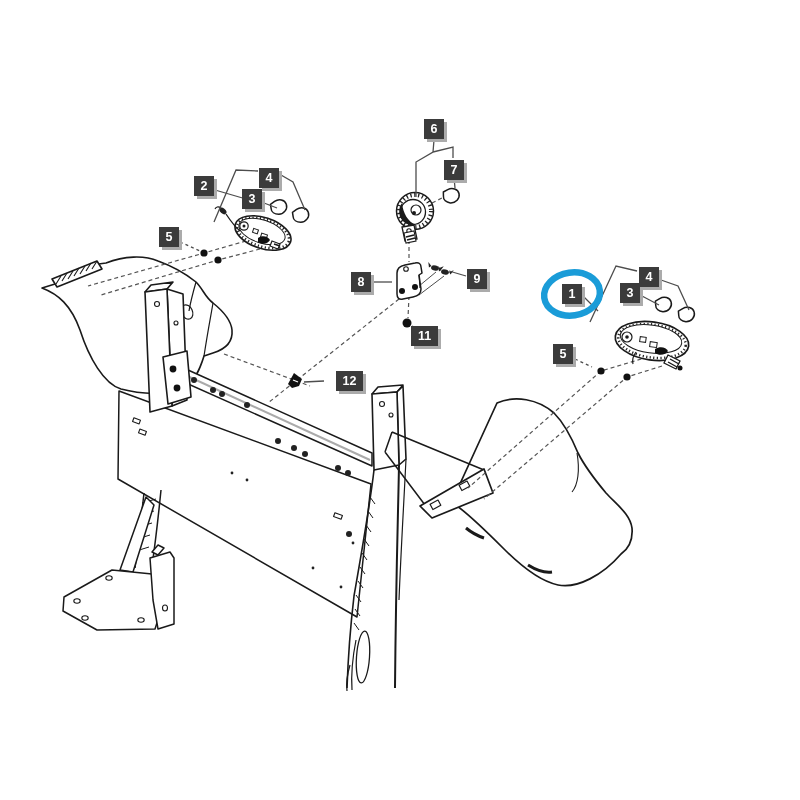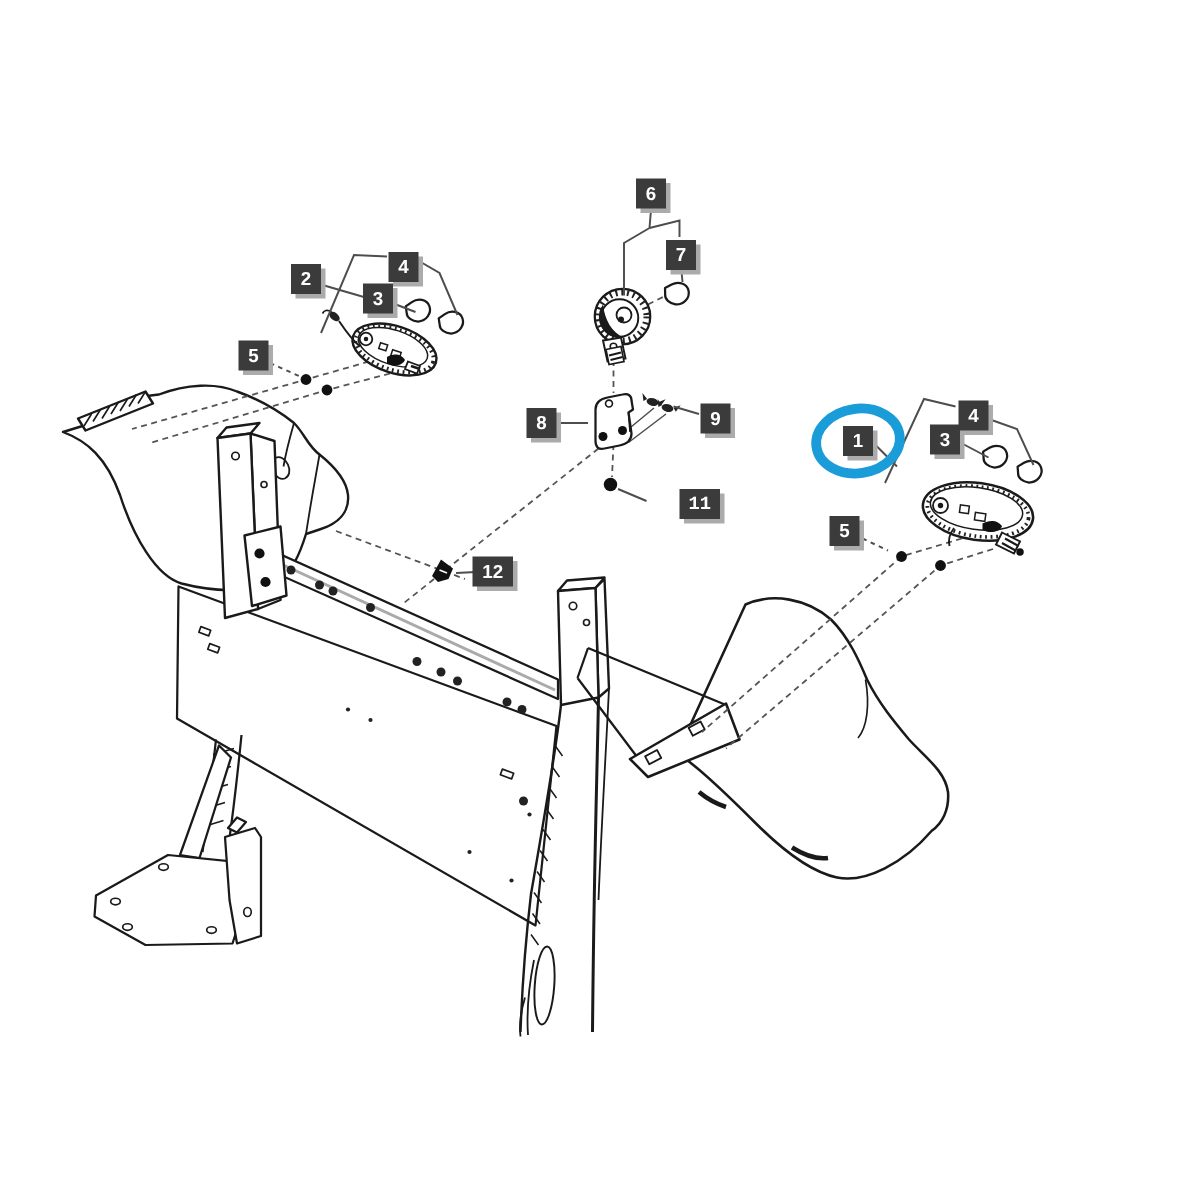--- a/index.html
+++ b/index.html
@@ -240,18 +240,18 @@
 
 <div class="callout" style="left: 562px; top: 284px;">1</div>
     <div class="callout" style="left: 194px; top: 176px;">2</div>
     <div class="callout" style="left: 242px; top: 189px;">3</div>
     <div class="callout" style="left: 259px; top: 168px;">4</div>
     <div class="callout" style="left: 159px; top: 227px;">5</div>
     <div class="callout" style="left: 424px; top: 119px;">6</div>
     <div class="callout" style="left: 444px; top: 160px;">7</div>
     <div class="callout" style="left: 351px; top: 272px;">8</div>
     <div class="callout" style="left: 467px; top: 269px;">9</div>
-    <div class="callout wide" style="left: 453px; top: 326px; font-family: Liberation Mono, monospace;">11</div>
-    <div class="callout wide" style="left: 315px; top: 371px;">12</div>
+    <div class="callout wide" style="left: 411px; top: 326px;">11</div>
+    <div class="callout wide" style="left: 336px; top: 371px;">12</div>
     <div class="callout" style="left: 620px; top: 283px;">3</div>
     <div class="callout" style="left: 639px; top: 267px;">4</div>
     <div class="callout" style="left: 553px; top: 344px;">5</div>
   </div>
 
 </body></html>

